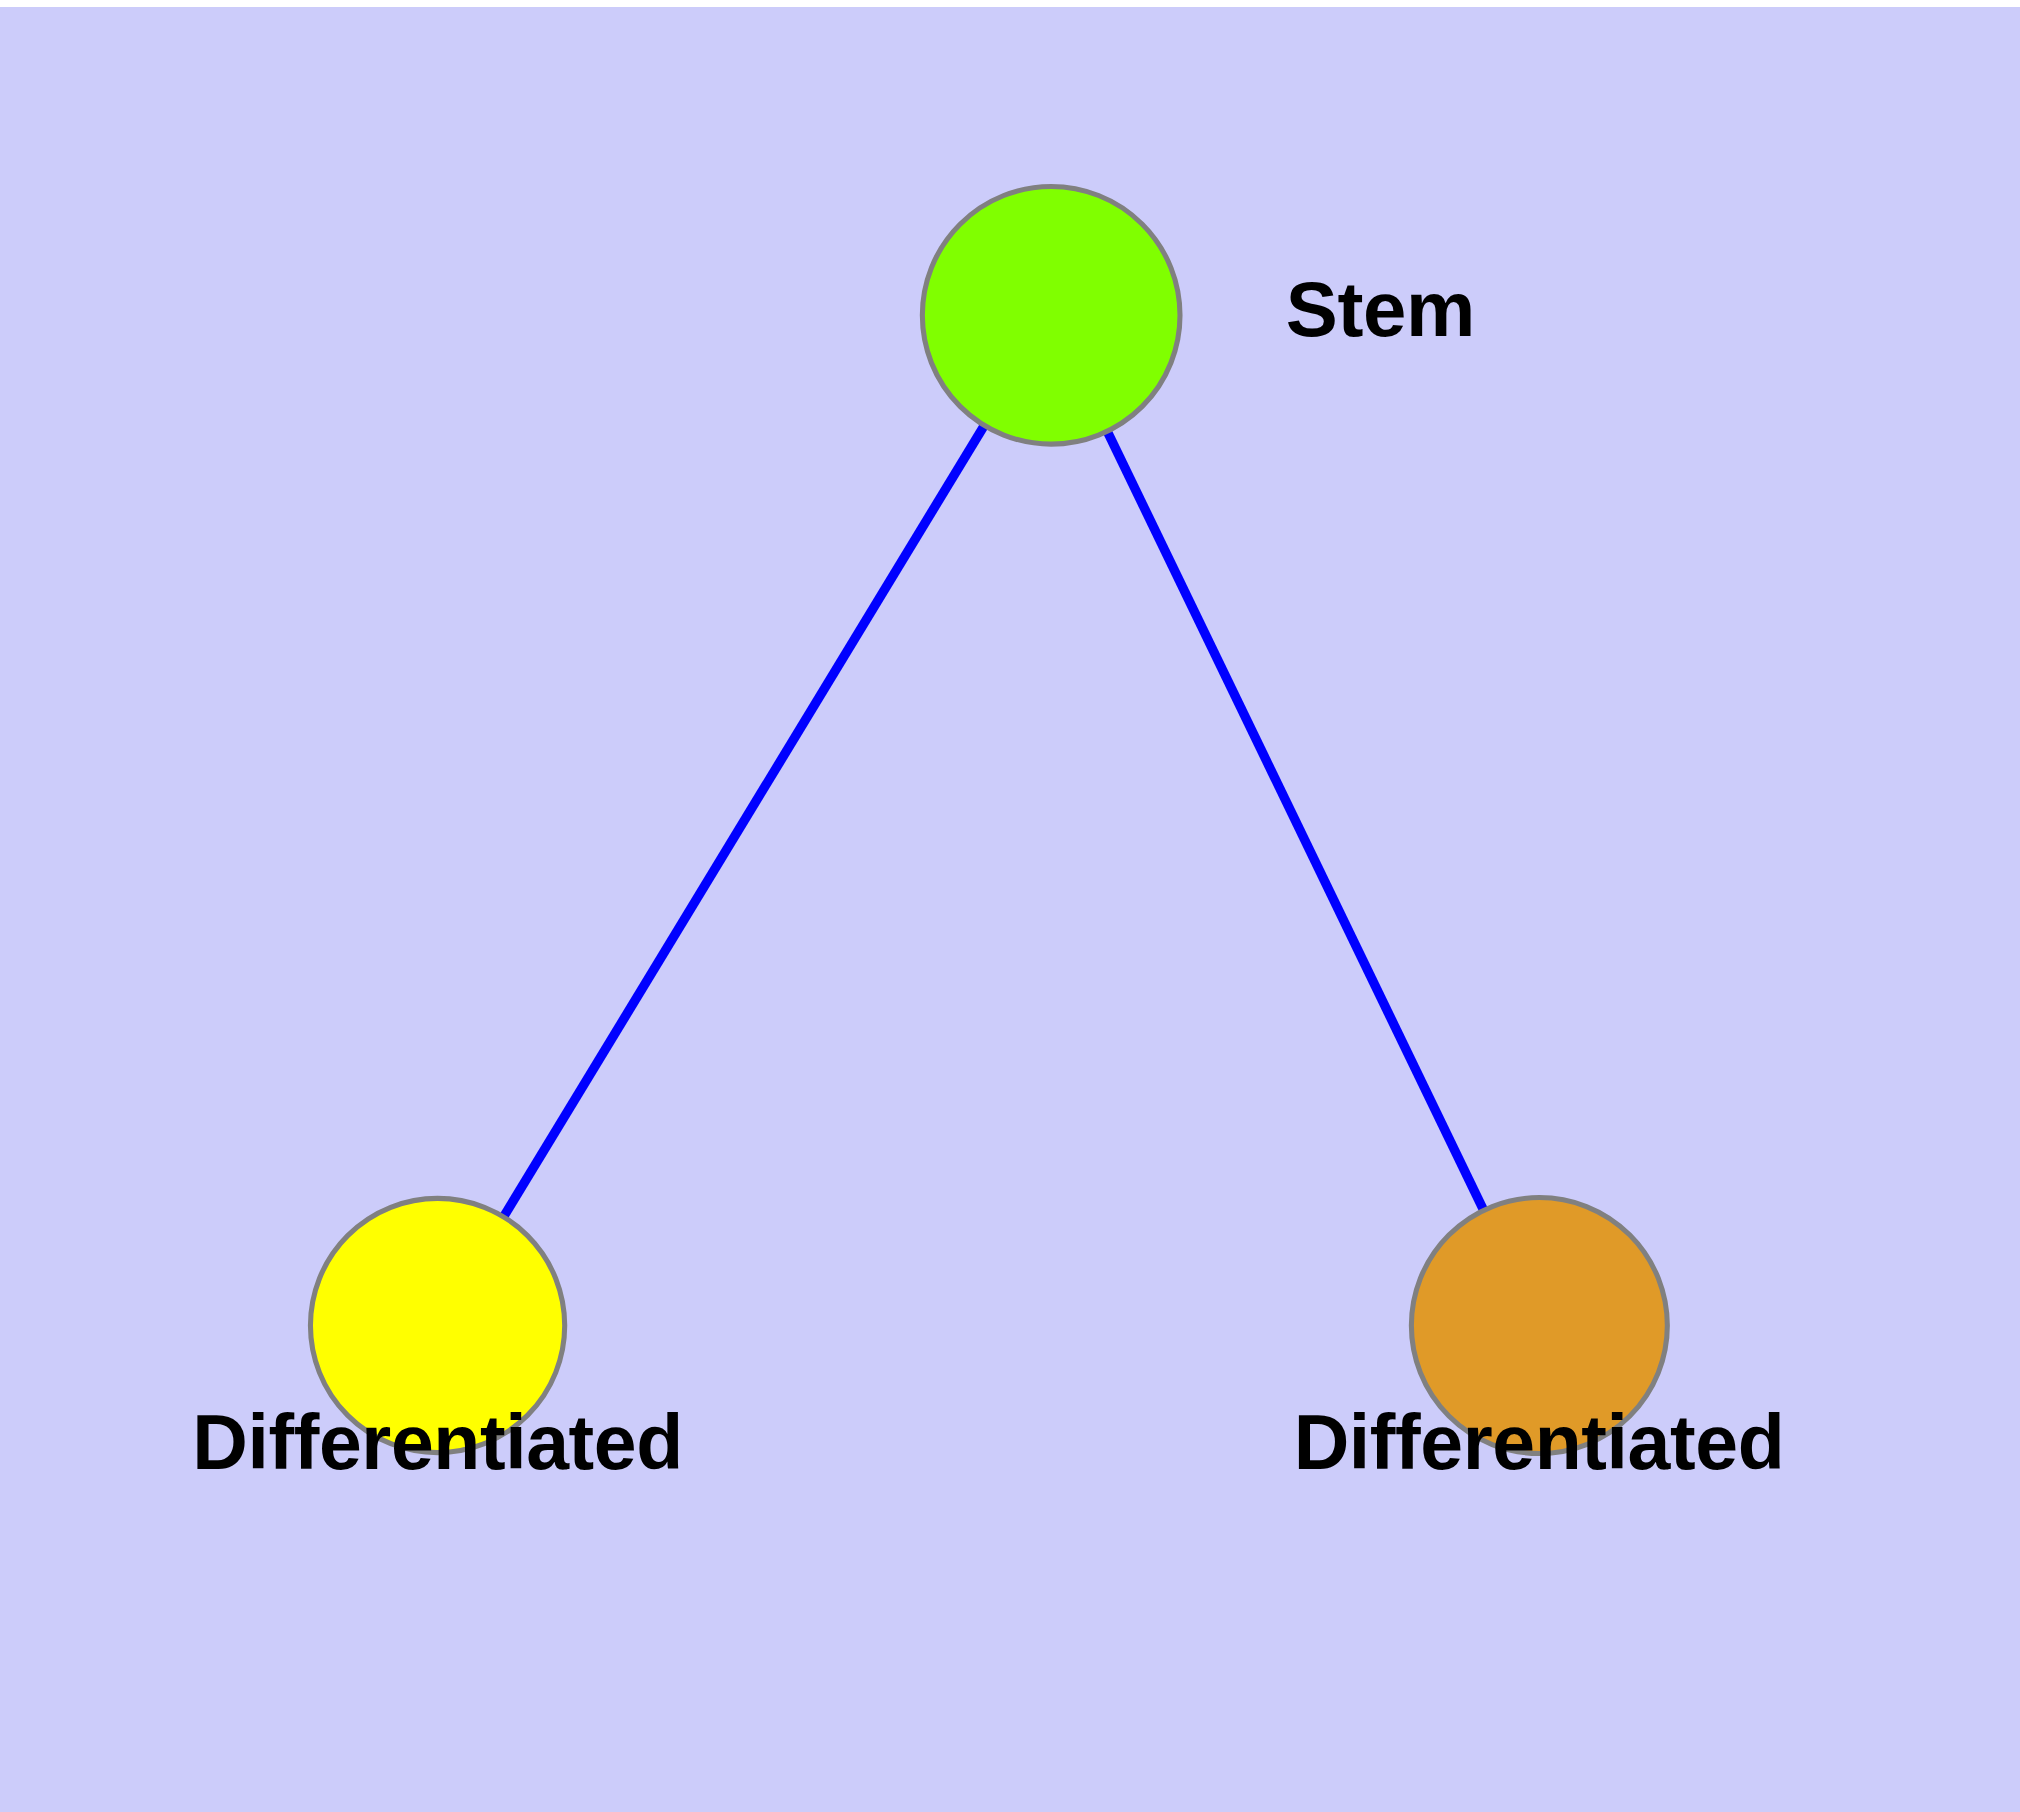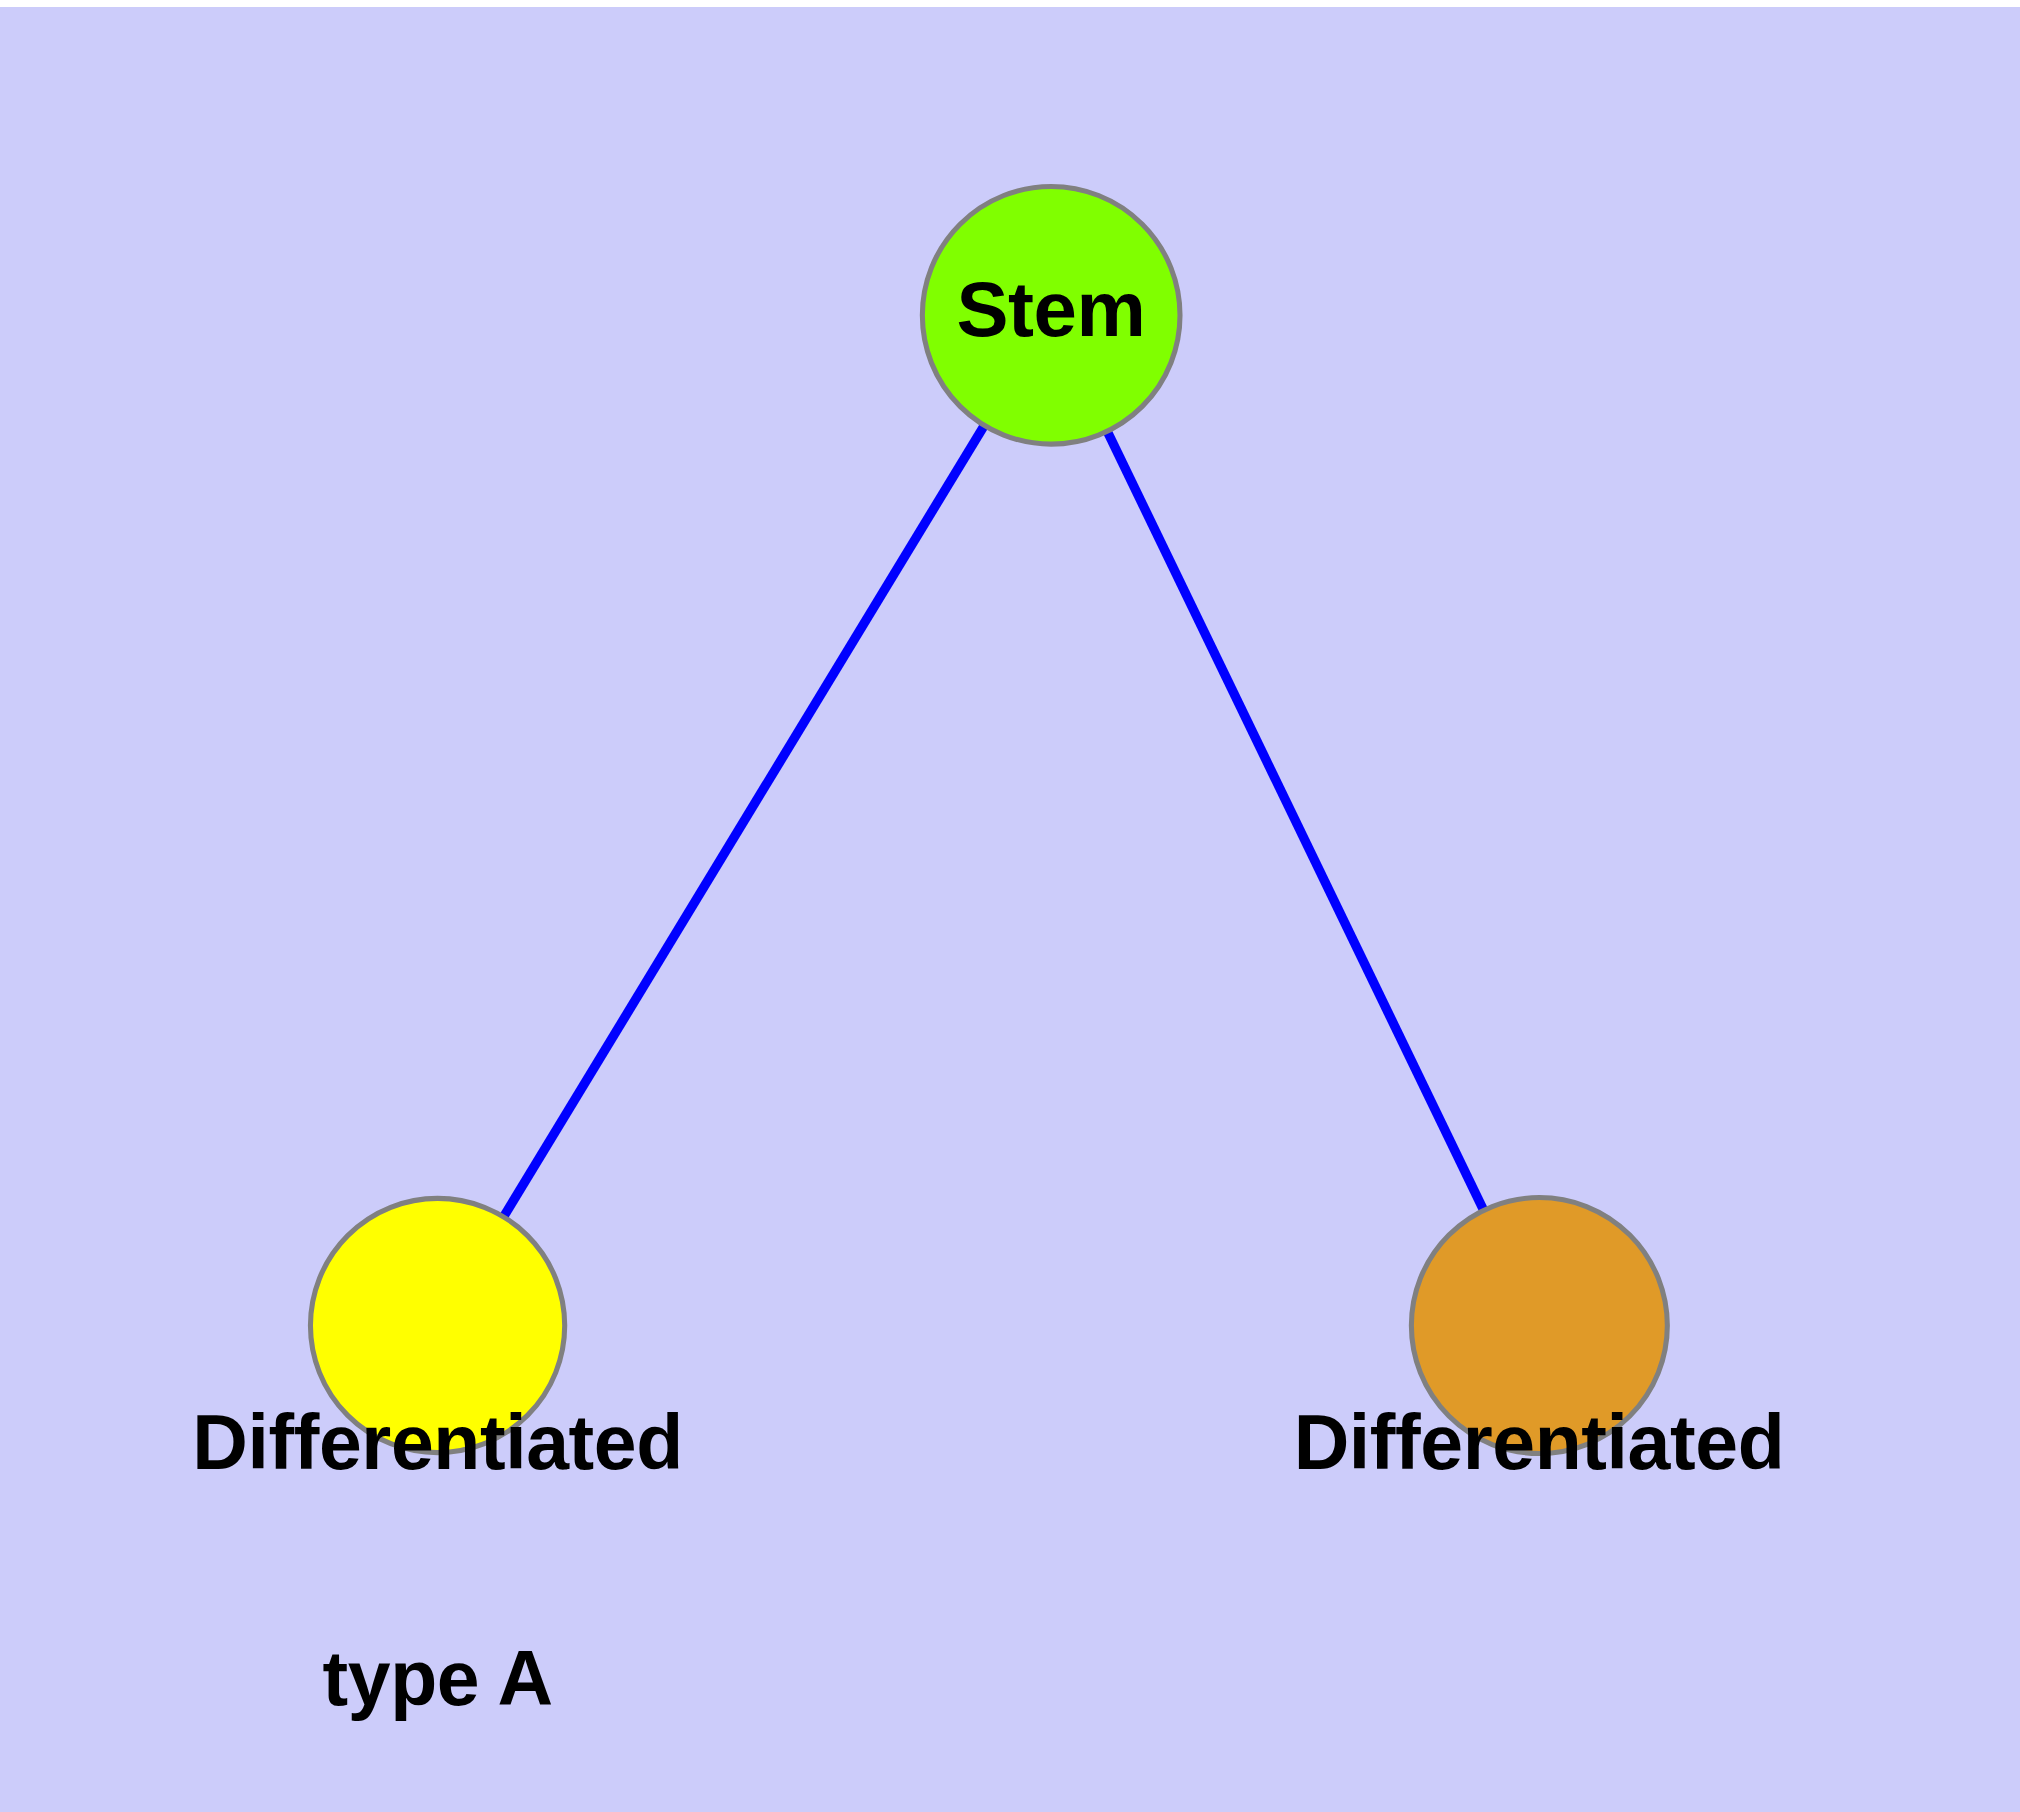--- a/index.html
+++ b/index.html
@@ -40,20 +40,21 @@
     text-align: center;
     font-weight: bold;
     color: #000000;
     line-height: 1.02;
     white-space: pre;
     letter-spacing: -0.4px;
     pointer-events: none;
   }
   .label-stem {
     font-size: 78px;
+    text-align: right;
   }
   .label-child {
     font-size: 77px;
   }
 </style>
 </head>
 <body>
 
 <div id="canvas">
 
@@ -71,21 +72,20 @@
       <circle cx="516" cy="1564" r="150" fill="#ffff00" stroke="#808080" stroke-width="6"></circle>
       <circle cx="1816" cy="1564" r="151" fill="#e09a28" stroke="#808080" stroke-width="6"></circle>
     </g>
 
   </svg>
 
   <div class="node-label label-stem" style="left:627px; top:270px; width:848px;">Stem</div>
 
   <div class="node-label label-child" style="left:13.6px; top:1246px; width:848px;">
     <div>Differentiated</div>
-    <div>type A</div>
   </div>
 
   <div class="node-label label-child" style="left:1115px; top:1246px; width:848px;">
     <div>Differentiated</div>
   </div>
 
 </div>
 
 
 </body></html>

